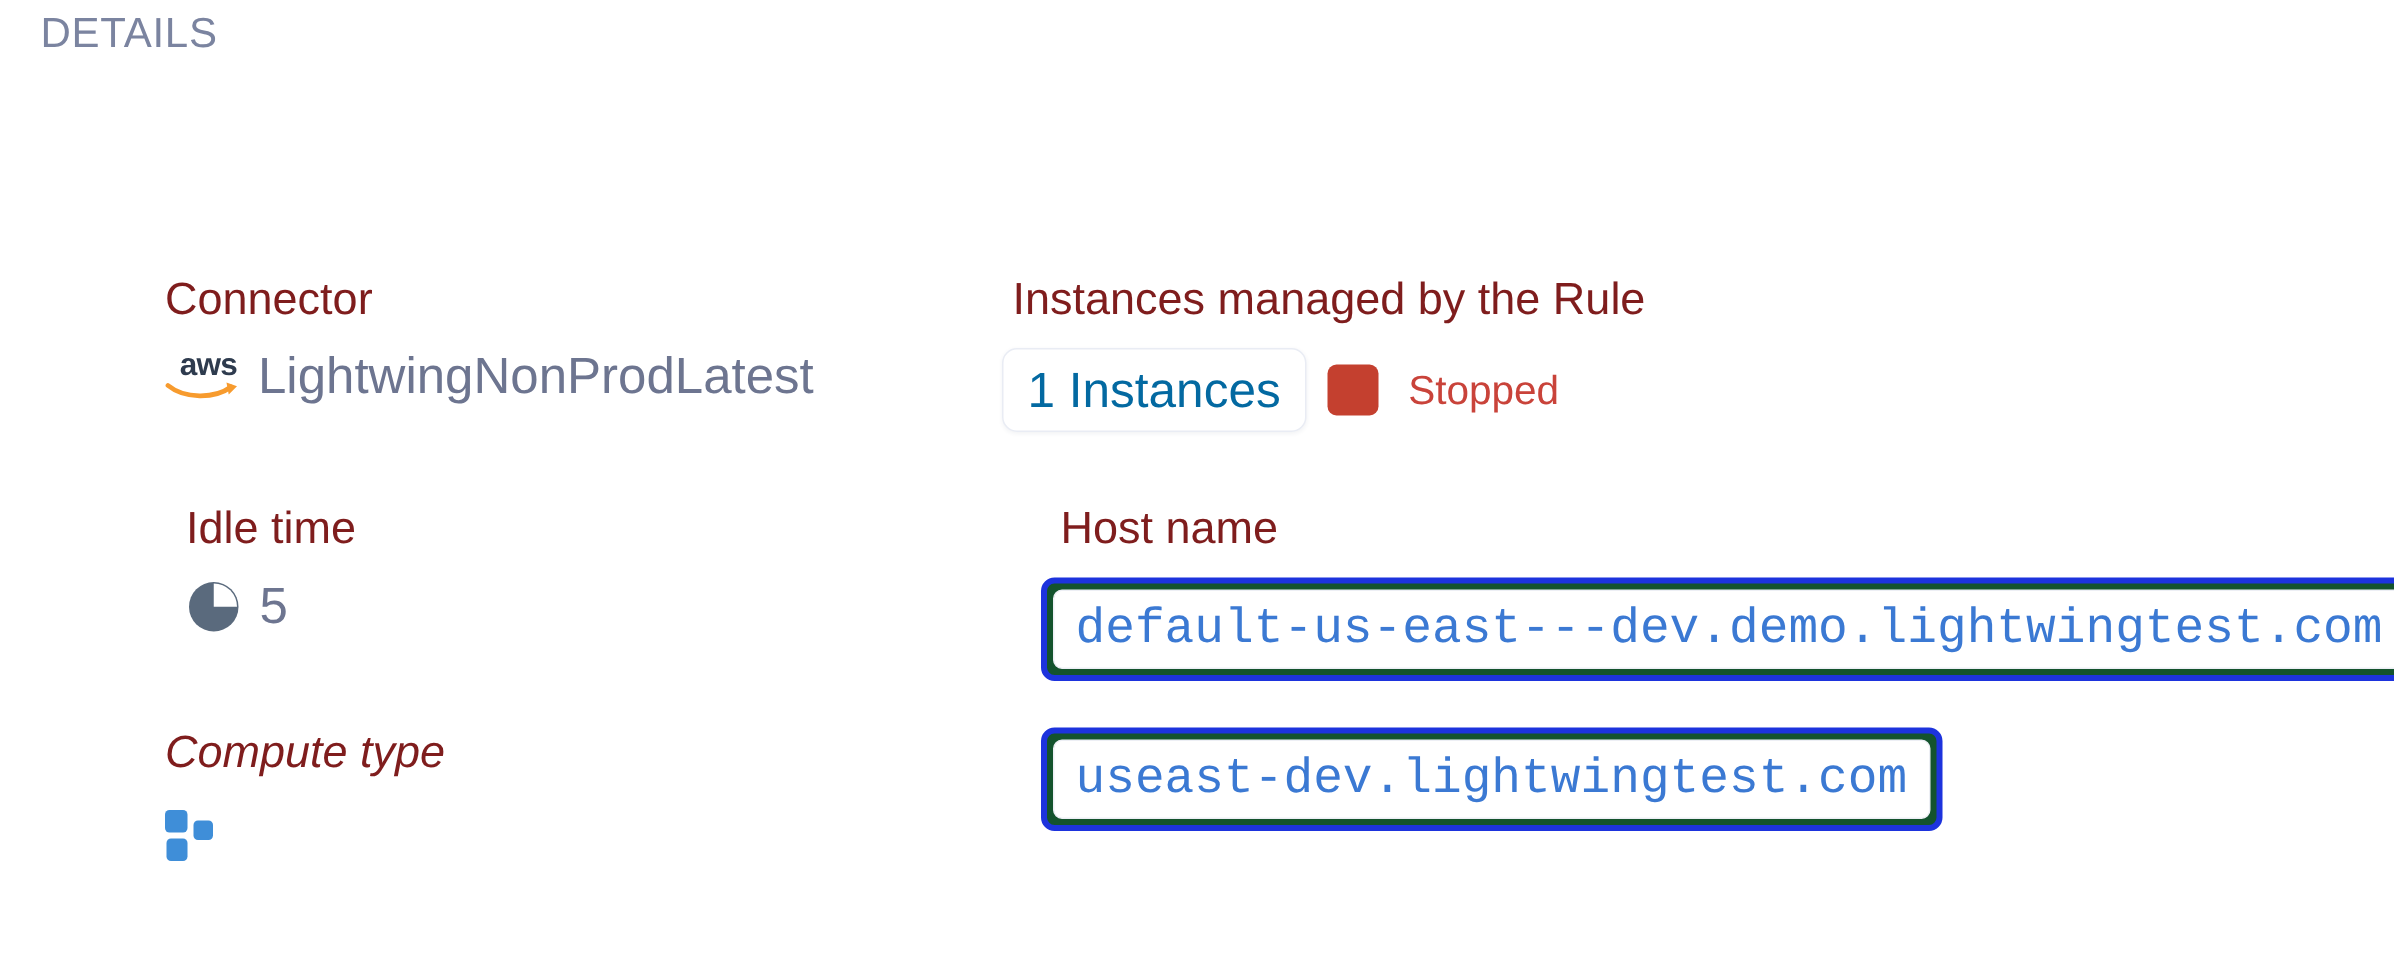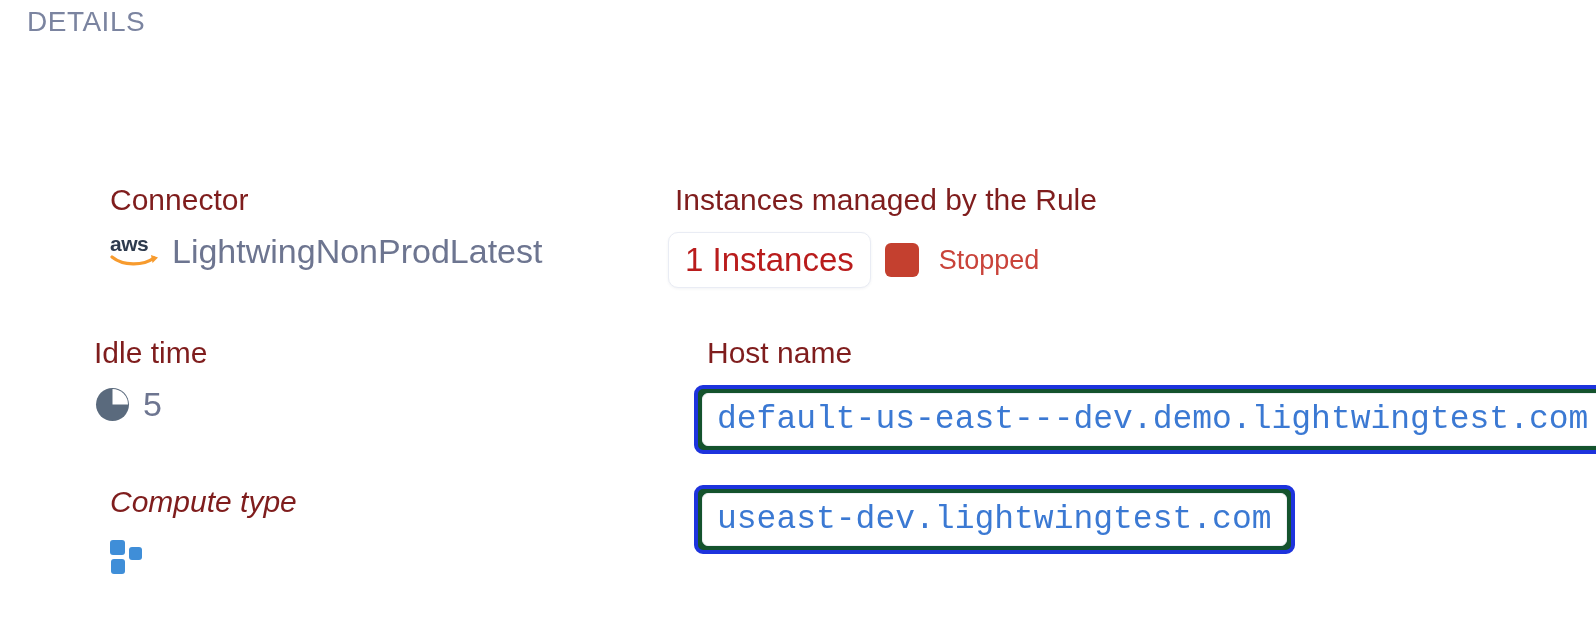--- a/index.html
+++ b/index.html
@@ -42,40 +42,40 @@
     align-items: center;
     gap: 12px;
     font-size: 34px;
     color: #6d7590;
     white-space: nowrap;
   }
   
   .aws-logo {
     display: inline-flex;
     flex-direction: column;
-    align-items: flex-start;
+    align-items: flex-end;
     line-height: 1;
     margin-right: 2px;
   }
   .aws-text {
     font-size: 21px;
     font-weight: 700;
     color: #2e3b4e;
     letter-spacing: -0.5px;
     line-height: 0.9;
   }
   
   .chip {
     display: inline-block;
     background: #ffffff;
     border: 1px solid #e9ecf4;
     border-radius: 10px;
     padding: 8px 16px;
     font-size: 33px;
-    color: #b91c1c;
+    color: #0369a1;
     box-shadow: 0 1px 3px rgba(40,50,90,0.06);
     cursor: pointer;
     white-space: nowrap;
   }
   .focus-box {
     display: inline-block;
     border: 4px solid #1d33dd;
     border-radius: 9px;
     padding: 4px;
     background: #14532d;
@@ -123,21 +123,21 @@
         <span class="aws-text">aws</span>
         <svg width="48" height="14" viewBox="0 0 48 14">
           <path d="M2 3 C 13 12, 33 12, 44 4" stroke="#f79b2e" stroke-width="3.2" fill="none" stroke-linecap="round"></path>
           <path d="M41 1 L48 3.5 L42.5 9 Z" fill="#f79b2e"></path>
         </svg>
       </span>
       <span>LightwingNonProdLatest</span>
     </div>
   </div>
 
-  <div class="group" style="left:94px; top:336px;">
+  <div class="group" style="left:124px; top:336px;">
     <div class="label">Idle time</div>
     <div class="value-row">
       <svg width="37" height="37" viewBox="0 0 37 37">
         <circle cx="18.5" cy="18.5" r="16.5" fill="#5a6a7d"></circle>
         <path d="M18.5 18.5 L18.5 3 A15.5 15.5 0 0 1 34 18.5 Z" fill="#ffffff"></path>
       </svg>
       <span>5</span>
     </div>
   </div>
 

